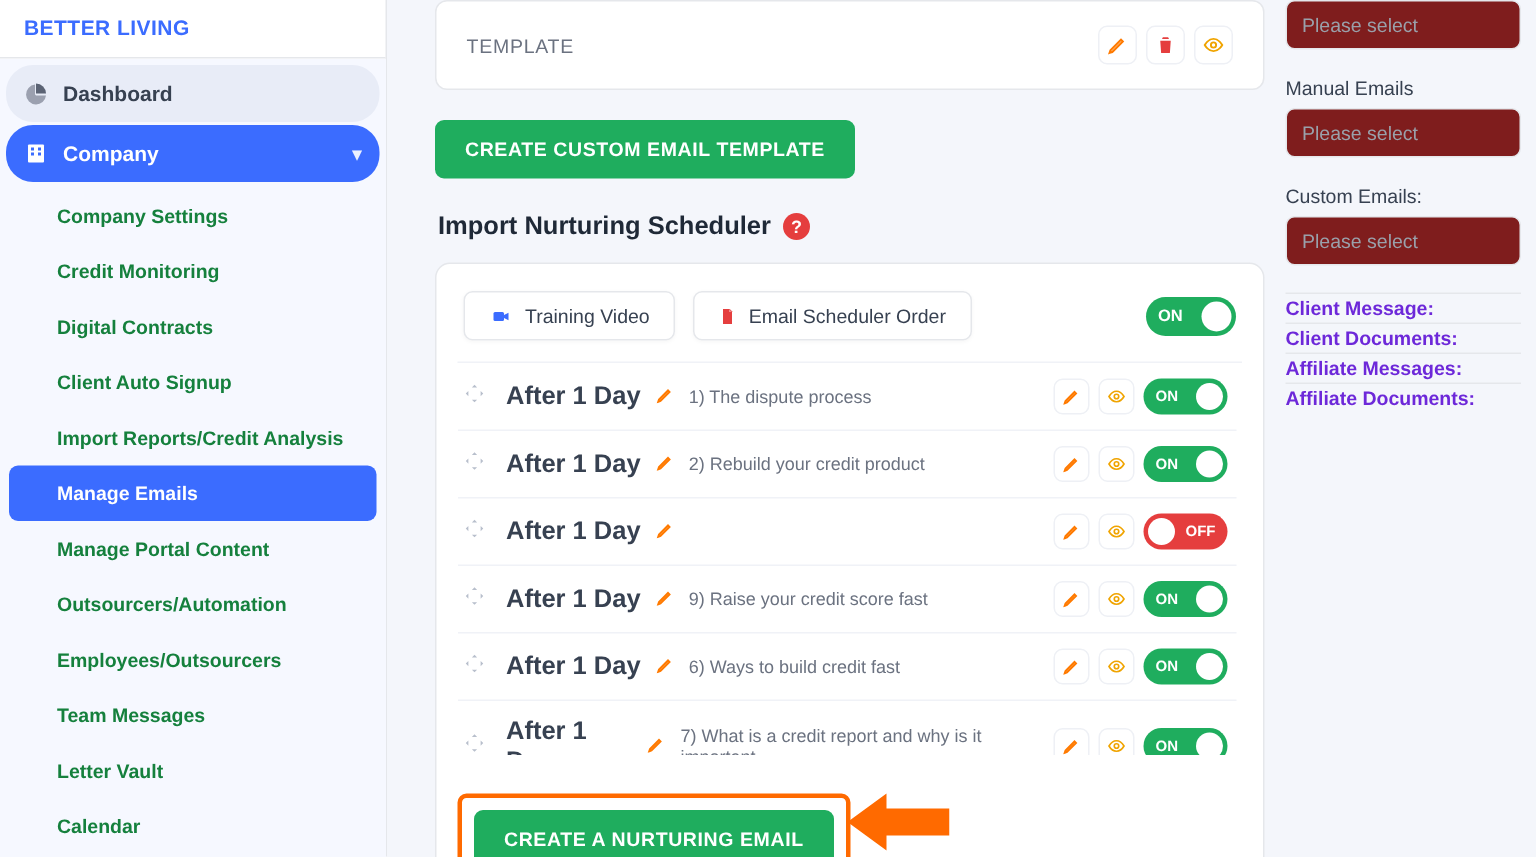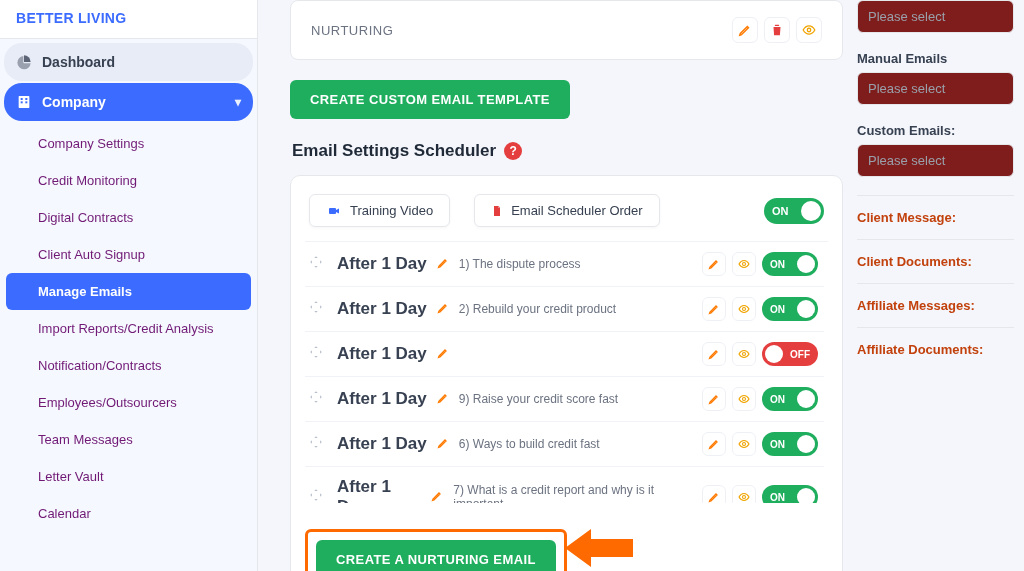--- a/index.html
+++ b/index.html
@@ -22,35 +22,35 @@
   .sidebar{width:258px;background:var(--sidebar);display:flex;flex-direction:column;border-right:1px solid var(--border);position:relative;}
   .brand{padding:10px 16px 12px 16px;font-weight:700;color:var(--blue);font-size:14px;letter-spacing:.3px;border-bottom:1px solid var(--border);}
   .nav{flex:1;overflow-y:auto;background:#f6f8ff;padding:4px;scrollbar-width:thin;}
   .nav::-webkit-scrollbar{width:8px;}
   .nav::-webkit-scrollbar-thumb{background:#cfd5e1;border-radius:4px;}
   .nav-item{display:flex;align-items:center;gap:10px;padding:11px 12px;color:#374151;font-size:14px;border-radius:18px;cursor:pointer;margin-bottom:2px;font-weight:600;}
   .nav-item.top{background:#e8ecf7;}
   .nav-item.active-parent{background:var(--blue);color:#fff;}
   .nav-item .chev{margin-left:auto;opacity:.9;font-size:12px;}
   .nav-sub{padding:2px 0 2px 0;}
-  .sub-item{padding:11px 14px 11px 32px;color:#701a75;font-size:13px;cursor:pointer;border-radius:6px;margin:0 2px;}
+  .sub-item{padding:11px 14px 11px 32px;color:#15803d;font-size:13px;cursor:pointer;border-radius:6px;margin:0 2px;font-weight:bold;}
   .sub-item.active{background:var(--blue);color:#fff;font-weight:600;}
   .icon{width:16px;height:16px;display:inline-flex;align-items:center;justify-content:center;flex:0 0 16px;}
   
   .main{flex:1;overflow:auto;padding:0 0 20px 0;display:flex;}
   .center-col{flex:1;min-width:0;padding:0 14px 0 32px;}
   .promo-card{background:#fff;border:1px solid var(--border);border-radius:8px;padding:16px 20px;display:flex;align-items:center;margin-bottom:20px;}
   .promo-card .label{color:#6b7280;letter-spacing:.5px;font-size:13px;}
   .promo-actions{margin-left:auto;display:flex;gap:6px;}
   .mini-btn{width:26px;height:26px;border-radius:6px;display:flex;align-items:center;justify-content:center;background:#fff;border:1px solid #eef0f5;cursor:pointer;}
   .btn-green{display:inline-flex;align-items:center;background:var(--green);color:#fff;border:none;border-radius:6px;padding:12px 20px;font-weight:700;letter-spacing:.4px;font-size:13px;cursor:pointer;}
   .section-title{display:flex;align-items:center;gap:8px;margin:22px 0 14px 2px;color:#1f2937;font-weight:700;font-size:17px;}
   .help-dot{width:18px;height:18px;border-radius:50%;background:var(--red);color:#fff;display:inline-flex;align-items:center;justify-content:center;font-size:12px;font-weight:700;}
   .card{background:#fff;border:1px solid var(--border);border-radius:10px;padding:14px 14px 0 14px;position:relative;}
-  .card-head{display:flex;align-items:center;gap:24px;padding:4px 4px 14px 4px;}
+  .card-head{display:flex;align-items:center;gap:12px;padding:4px 4px 14px 4px;}
   .pill{display:inline-flex;align-items:center;gap:8px;padding:8px 16px;border:1px solid var(--border);border-radius:6px;font-size:13px;color:#374151;cursor:pointer;box-shadow:0 1px 3px rgba(0,0,0,.04);}
   .big-toggle{margin-left:auto;}
   .toggle{position:relative;width:60px;height:26px;border-radius:13px;display:inline-flex;align-items:center;color:#fff;font-size:11px;font-weight:700;padding:0 8px;}
   .toggle.on{background:var(--green);justify-content:flex-start;}
   .toggle.off{background:var(--red);justify-content:flex-end;}
   .toggle .knob{position:absolute;width:20px;height:20px;border-radius:50%;background:#fff;top:3px;}
   .toggle.on .knob{right:3px;}
   .toggle.off .knob{left:3px;}
   .rows{max-height:262px;overflow-y:auto;padding-right:4px;border-top:1px solid #f0f2f7;}
   .rows::-webkit-scrollbar{width:8px;}
@@ -63,23 +63,23 @@
   .row-actions{margin-left:auto;display:flex;align-items:center;gap:6px;}
   .row-actions .mini-btn{width:24px;height:24px;}
   .toggle.sm{width:56px;height:24px;font-size:10px;}
   .toggle.sm .knob{width:18px;height:18px;top:3px;}
   .create-wrap{position:relative;margin-top:16px;padding:10px 0 22px 0;}
   .highlight-box{display:inline-block;border:3px solid var(--highlight-orange);border-radius:6px;padding:8px;}
   .arrow{position:absolute;left:260px;top:6px;}
   
   .right-col{width:167px;padding:0 10px 0 0;font-size:13px;color:#374151;}
   .rp-block{margin-bottom:18px;}
-  .rp-label{font-weight:700;margin-bottom:6px;}
+  .rp-label{font-weight:400;margin-bottom:6px;}
   .rp-select{border:1px solid var(--border);background:#7f1d1d;border-radius:6px;padding:8px 10px;color:#9aa0aa;cursor:pointer;}
-  .rp-link{padding:14px 0;border-top:1px solid var(--border);font-weight:700;color:#c2410c;cursor:pointer;}
+  .rp-link{padding:2px 0;border-top:1px solid var(--border);font-weight:700;color:#6d28d9;cursor:pointer;}
   .rp-link:first-of-type{border-top:1px solid var(--border);}
 </style>
 </head>
 <body>
 
 <aside class="sidebar">
   <div class="brand">BETTER LIVING</div>
   <div class="nav">
 
     <div class="nav-item top">
@@ -104,37 +104,38 @@
       </span>
       <span>Company</span>
       <span class="chev">▾</span>
     </div>
 
     <div class="nav-sub" id="company-sub">
         <div class="sub-item">Company Settings</div>
         <div class="sub-item">Credit Monitoring</div>
         <div class="sub-item">Digital Contracts</div>
         <div class="sub-item">Client Auto Signup</div>
+        <div class="sub-item">Import Reports/Credit Analysis</div>
         <div class="sub-item active">Manage Emails</div>
-        <div class="sub-item">Import Reports/Credit Analysis</div>
-        <div class="sub-item">Notification/Contracts</div>
+        <div class="sub-item">Manage Portal Content</div>
+        <div class="sub-item">Outsourcers/Automation</div>
         <div class="sub-item">Employees/Outsourcers</div>
         <div class="sub-item">Team Messages</div>
         <div class="sub-item">Letter Vault</div>
         <div class="sub-item">Calendar</div>
       </div>
 
   </div>
 </aside>
 
 <div class="main">
   <div class="center-col">
 
     <div class="promo-card">
-      <span class="label">NURTURING</span>
+      <span class="label">TEMPLATE</span>
       <div class="promo-actions">
         <div class="mini-btn">
           <svg width="14" height="14" viewBox="0 0 24 24" fill="none" stroke="#ff7a00" stroke-width="2.4">
               <path d="M3 21l3-1 12-12-2-2L4 18l-1 3z"></path>
             </svg>
         </div>
         <div class="mini-btn">
           <svg width="14" height="14" viewBox="0 0 24 24" fill="#e53e3e">
               <path d="M6 7h12l-1 14H7L6 7zm3-4h6l1 2H8l1-2z"></path>
             </svg>
@@ -144,21 +145,21 @@
               <path d="M2 12s4-7 10-7 10 7 10 7-4 7-10 7S2 12 2 12z"></path>
               <circle cx="12" cy="12" r="3"></circle>
             </svg>
         </div>
       </div>
     </div>
 
     <button class="btn-green">CREATE CUSTOM EMAIL TEMPLATE</button>
 
     <div class="section-title">
-      <span>Email Settings Scheduler</span>
+      <span>Import Nurturing Scheduler</span>
       <span class="help-dot">?</span>
     </div>
 
     <div class="card">
       <div class="card-head">
         <div class="pill">
           <svg width="16" height="12" viewBox="0 0 24 24" fill="#3b6cff">
               <rect x="2" y="6" width="14" height="12" rx="2"></rect>
               <path d="M16 10l6-3v10l-6-3z"></path>
             </svg>

